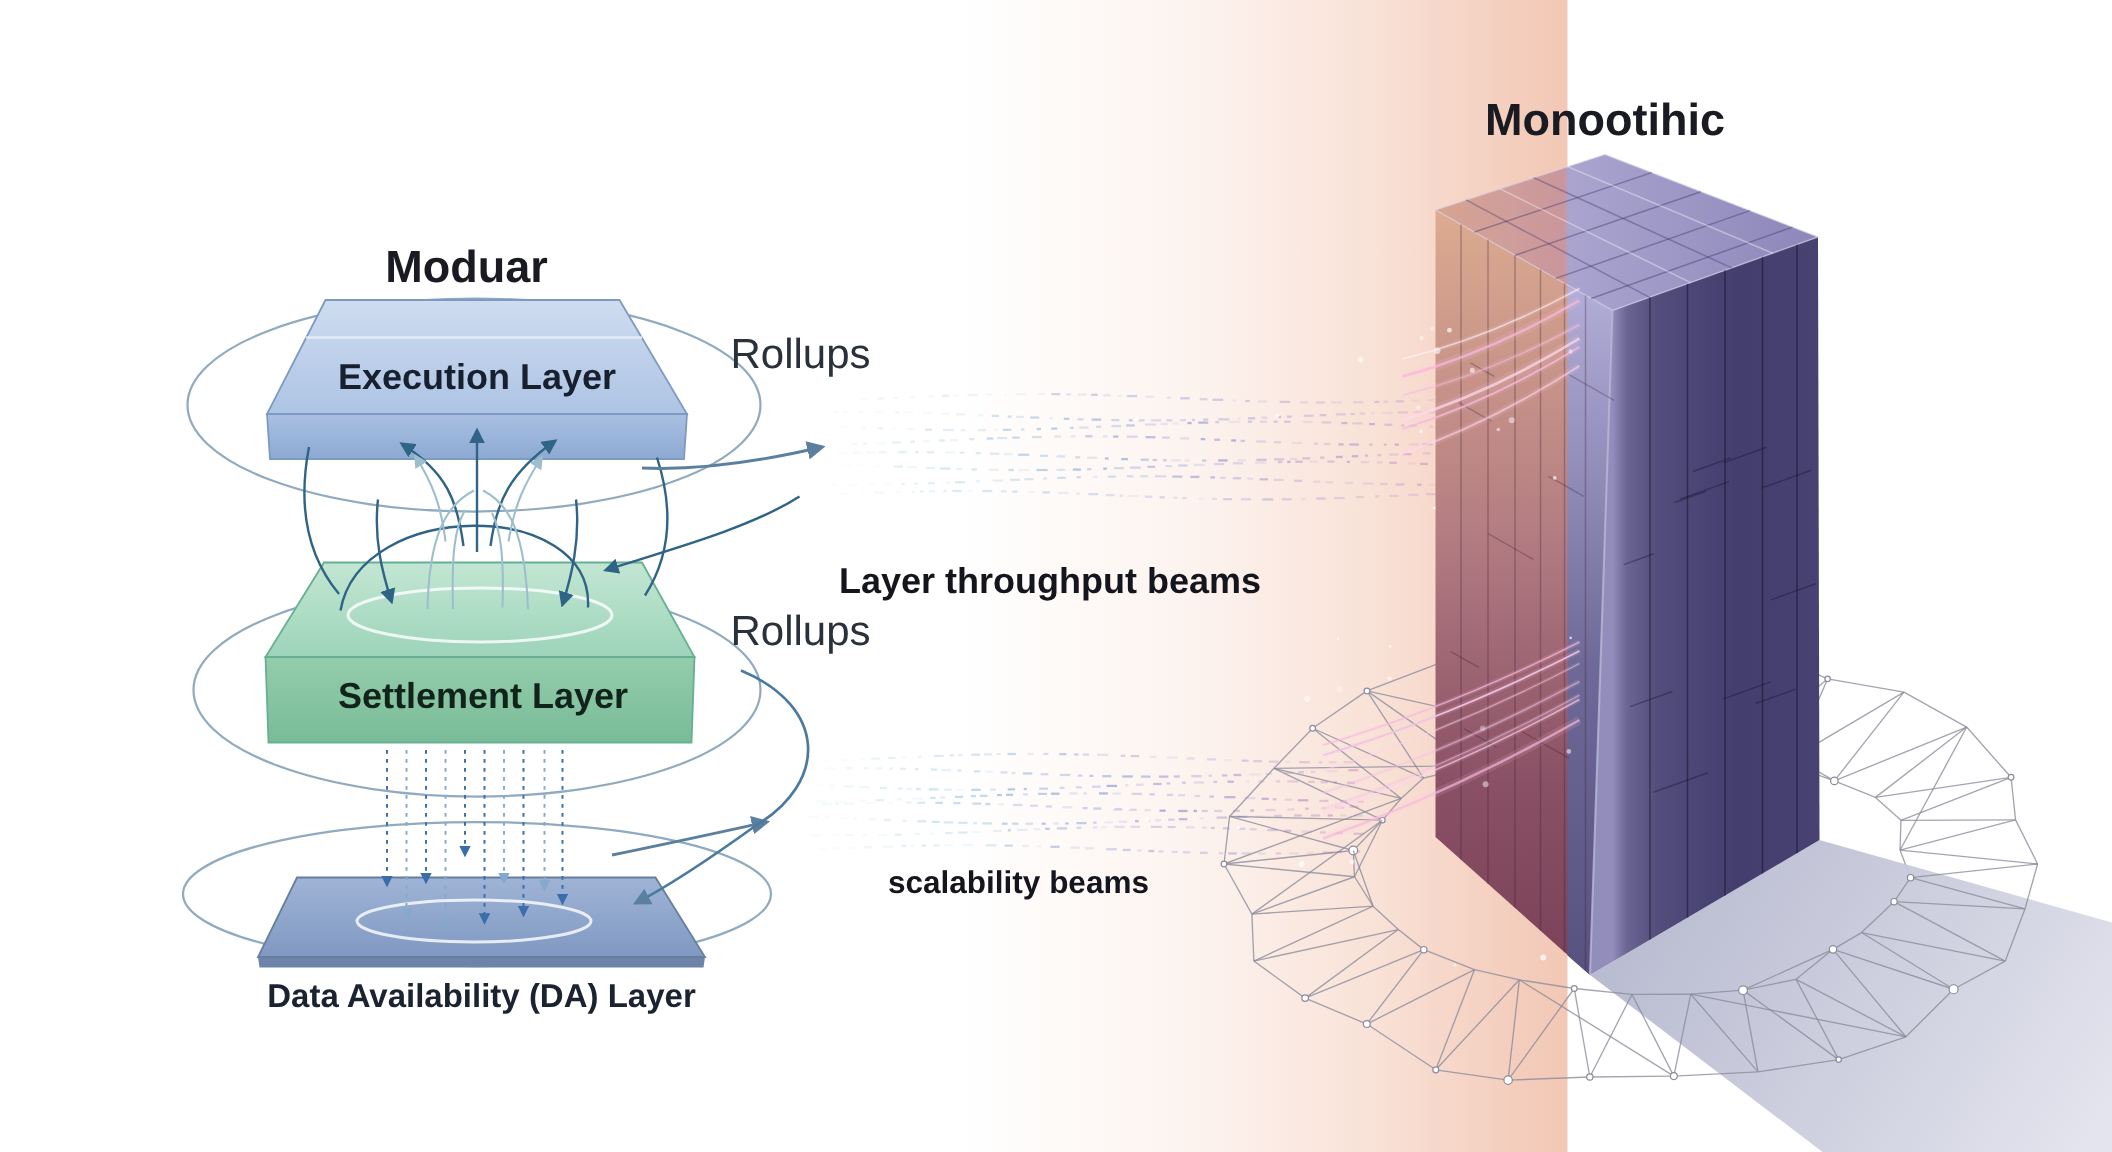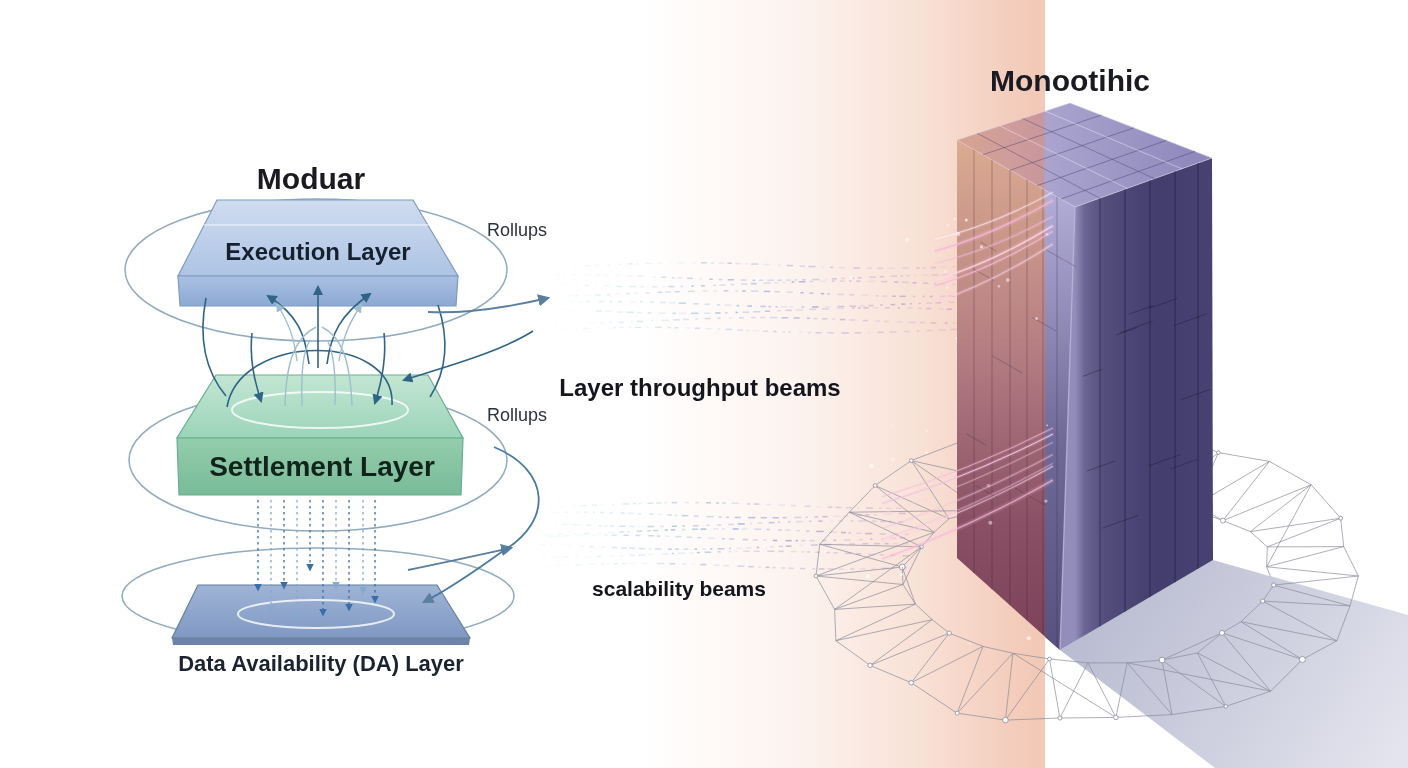--- a/index.html
+++ b/index.html
@@ -6,23 +6,23 @@
   .stage{position:relative;width:1408px;height:768px;overflow:hidden;background:#ffffff;
          font-family:"Liberation Sans",sans-serif;}
   .band{position:absolute;top:0;left:640px;width:405px;height:768px;z-index:0;
         background:linear-gradient(90deg, rgba(246,216,202,0) 0%, rgba(246,213,198,.28) 38%,
                    rgba(245,208,191,.62) 68%, rgba(243,202,184,.95) 92%, rgba(242,200,182,1) 100%);}
   svg.scene{position:absolute;left:0;top:0;z-index:1;}
   .lbl{position:absolute;z-index:2;color:#1d1d26;white-space:nowrap;line-height:1.1;}
   .title{font-weight:700;font-size:30px;color:#1a1a22;transform:translateX(-50%);}
   .layer-lbl{font-weight:600;transform:translateX(-50%);}
   .exec-lbl{font-size:24px;color:#16202e;}
-  .set-lbl{font-size:28px;color:#11231a;}
+  .set-lbl{font-size:24px;color:#11231a;}
   .da-lbl{font-size:22px;color:#1b2230;}
-  .rollups{font-weight:500;font-size:18px;color:#2b313a;}
+  .rollups{font-weight:500;font-size:28px;color:#2b313a;}
   .beam-lbl{font-weight:600;font-size:24px;color:#15151e;transform:translateX(-50%);}
   .grits-lbl{font-weight:600;font-size:21px;color:#15151e;transform:translateX(-50%);}
 </style>
 </head>
 <body>
 
 <div class="stage">
 
   <div class="band"></div>
 

